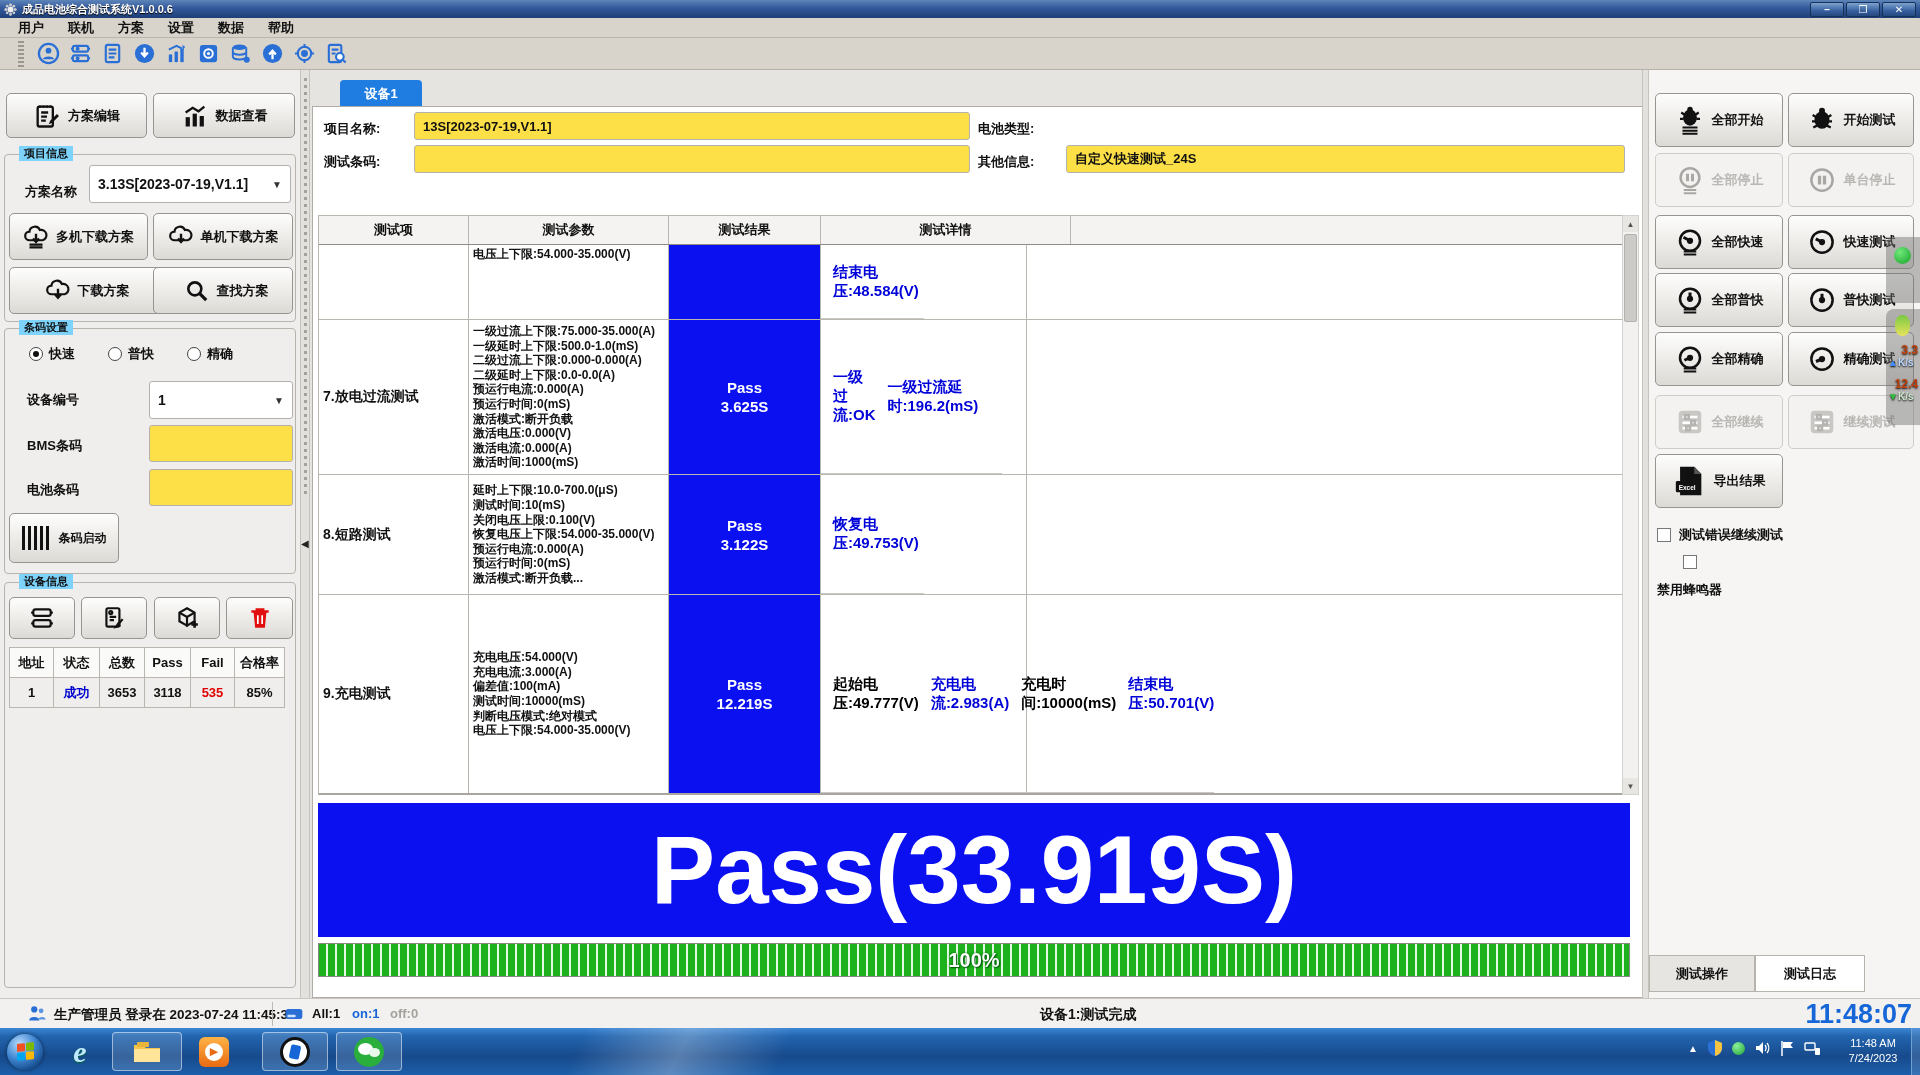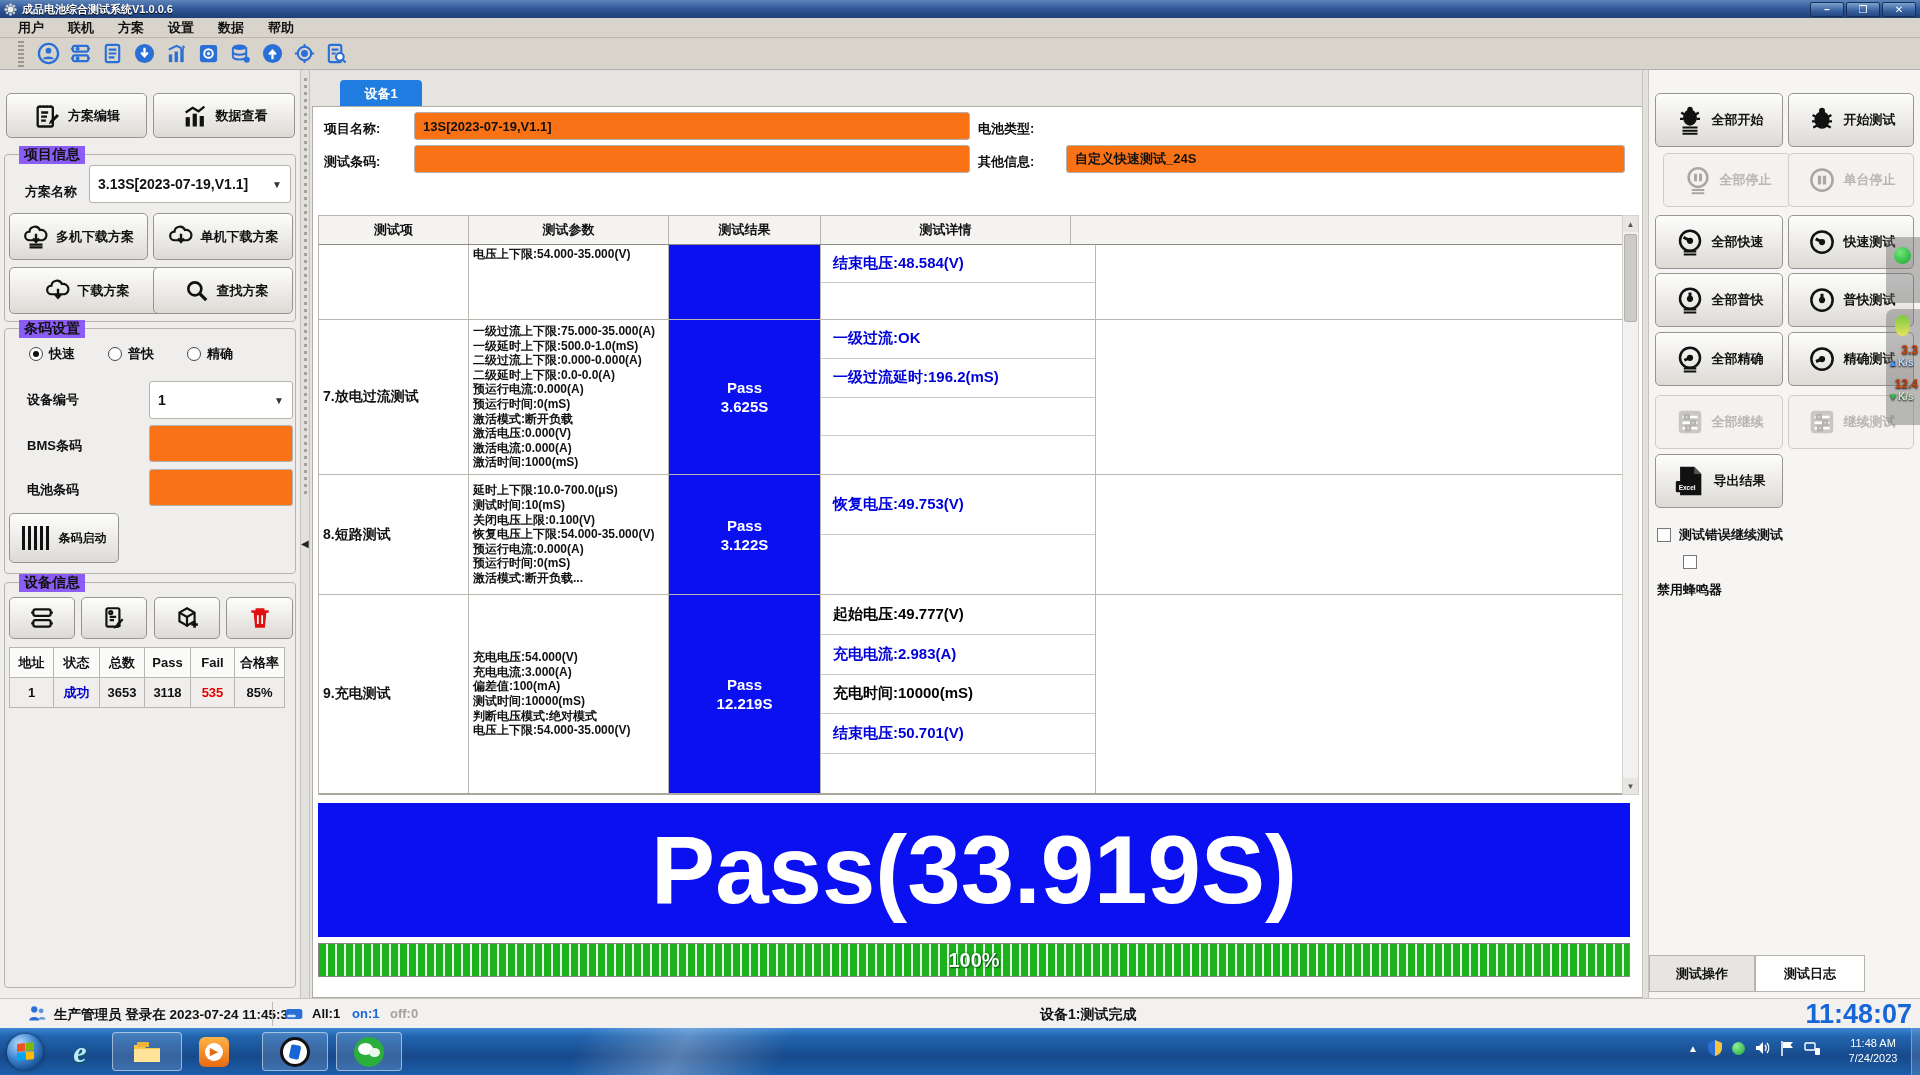--- a/index.html
+++ b/index.html
@@ -24,23 +24,23 @@
   #toolbar .grip { width:6px; height:26px; margin-right:4px;
     background:repeating-linear-gradient(180deg,#9b978f 0 2px,transparent 2px 4px); }
   .tbi { width:24px; height:24px; display:flex; align-items:center; justify-content:center; }
 
   
   .btn { background:linear-gradient(180deg,#fdfdfc,#e7e5e1 70%,#dcdad5); border:1px solid #979592;
     border-radius:5px; display:flex; align-items:center; justify-content:center; gap:7px;
     font-weight:bold; font-size:13px; color:#111; }
   .btn.disabled { background:#f3f2f0; border-color:#cfcdca; color:#b9b7b4; }
   .grp { border:1px solid #b7b4ae; border-radius:4px; }
-  .grp-title { position:absolute; top:-9px; left:14px; background:#8b5cf6; padding:0 5px;
-    font-weight:bold; font-size:14px; }
-  .inp { background:#f97316; border:1px solid #b3b1ae; border-radius:3px; font-weight:bold; font-size:13px;
+  .grp-title { position:absolute; top:-9px; left:14px; background:#7dd3fc; padding:0 5px;
+    font-weight:bold; font-size:11px; }
+  .inp { background:#fde047; border:1px solid #b3b1ae; border-radius:3px; font-weight:bold; font-size:13px;
     padding:0 8px; font-family:inherit; color:#111; width:100%; height:100%; }
   .combo { background:#fff; border:1px solid #b3b1ae; border-radius:3px; display:flex; align-items:center;
     padding:0 8px; font-weight:bold; }
   .combo .caret { margin-left:auto; font-size:10px; color:#333; }
   .radio { width:14px; height:14px; border:1px solid #444; border-radius:50%; background:#fff; flex:0 0 auto; }
   .radio.on { position:relative; }
   .radio.on::after { content:""; position:absolute; left:3px; top:3px; width:6px; height:6px; border-radius:50%; background:#111; }
   .chk { width:14px; height:14px; border:1px solid #777; background:#fff; flex:0 0 auto; }
   .lbl { font-weight:bold; font-size:13px; }
 
@@ -68,21 +68,21 @@
   .thead > div { display:flex; align-items:center; justify-content:center; font-weight:bold; font-size:13px;
     border-right:1px solid #b9b6b0; }
   .trow { display:flex; border-bottom:1px solid #b9b6b0; }
   .c-name { width:150px; border-right:1px solid #b9b6b0; display:flex; align-items:center; padding-left:4px;
     font-weight:bold; font-size:14px; }
   .c-params { width:200px; border-right:1px solid #b9b6b0; font-weight:bold; font-size:12px; line-height:14.6px;
     white-space:pre-line; padding:2px 0 2px 4px; display:flex; align-items:center; }
   .c-params.top { align-items:flex-start; }
   .c-result { width:152px; border-right:1px solid #b9b6b0; background:#0a10f0; color:#fff; display:flex;
     flex-direction:column; align-items:center; justify-content:center; font-weight:bold; font-size:15px; gap:2px; }
-  .c-details { width:275px; border-right:1px solid #b9b6b0; display:flex; flex-direction:column; }
+  .c-details { width:206px; border-right:1px solid #b9b6b0; display:flex; }
   .dcell { flex:1; display:flex; align-items:center; padding-left:12px; font-weight:bold; font-size:15px;
     border-bottom:1px solid #cbc9c5; color:#000; }
   .dcell:last-child { border-bottom:none; }
   .dcell.blue { color:#0000d8; }
   
   #vscroll { position:absolute; left:1622px; top:215px; width:17px; height:580px; background:#f2f1ef; border:1px solid #d4d2ce; }
   #vscroll .sbtn { position:absolute; left:0; width:15px; height:16px; background:#e8e6e3; color:#555;
     font-size:8px; display:flex; align-items:center; justify-content:center; }
   #vscroll .thumb { position:absolute; left:1px; top:18px; width:13px; height:88px; background:#cdcbc7;
     border:1px solid #b3b1ad; border-radius:2px; }
@@ -501,21 +501,21 @@
     </div>
     <div class="btn rbtn" style="left:139px; top:23px; width:126px;">
       <svg width="30" height="30" viewBox="0 0 24 24">
           <ellipse cx="12" cy="12" rx="6" ry="7" fill="#111"></ellipse>
           <circle cx="12" cy="4.5" r="2.4" fill="#111"></circle>
           <path d="M4.5 8l3.5 2M19.5 8 16 10M4 13h4M20 13h-4M5 18l3-1.5M19 18l-3-1.5" stroke="#111" stroke-width="1.8"></path>
         </svg>
       <span>开始测试</span>
     </div>
 
-    <div class="btn rbtn disabled" style="left:14px; top:83px; width:128px;">
+    <div class="btn rbtn disabled" style="left:6px; top:83px; width:128px;">
       <svg width="30" height="30" viewBox="0 0 24 24" fill="none" stroke="#a9a7a4" stroke-width="2">
           <circle cx="12" cy="10" r="7.5"></circle>
           <path d="M10 7v6M14 7v6" stroke-width="2.4"></path>
           <path d="M7 20h10M7 22.5h10" stroke-width="1.6"></path>
         </svg>
       <span>全部停止</span>
     </div>
     <div class="btn rbtn disabled" style="left:139px; top:83px; width:126px;">
       <svg width="30" height="30" viewBox="0 0 24 24" fill="none" stroke="#a9a7a4" stroke-width="2">
           <circle cx="12" cy="12" r="8.5"></circle>

